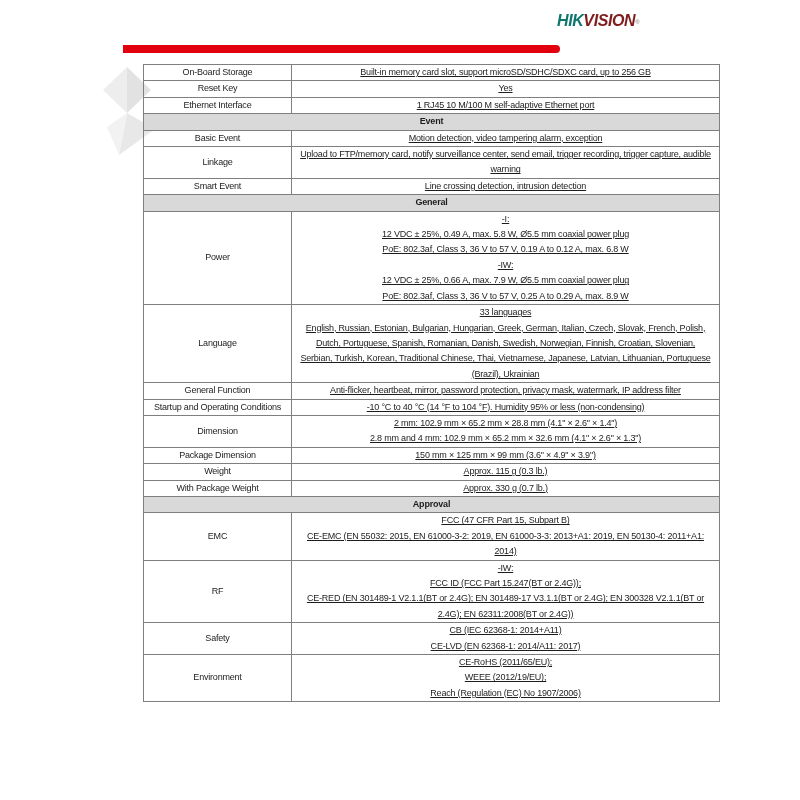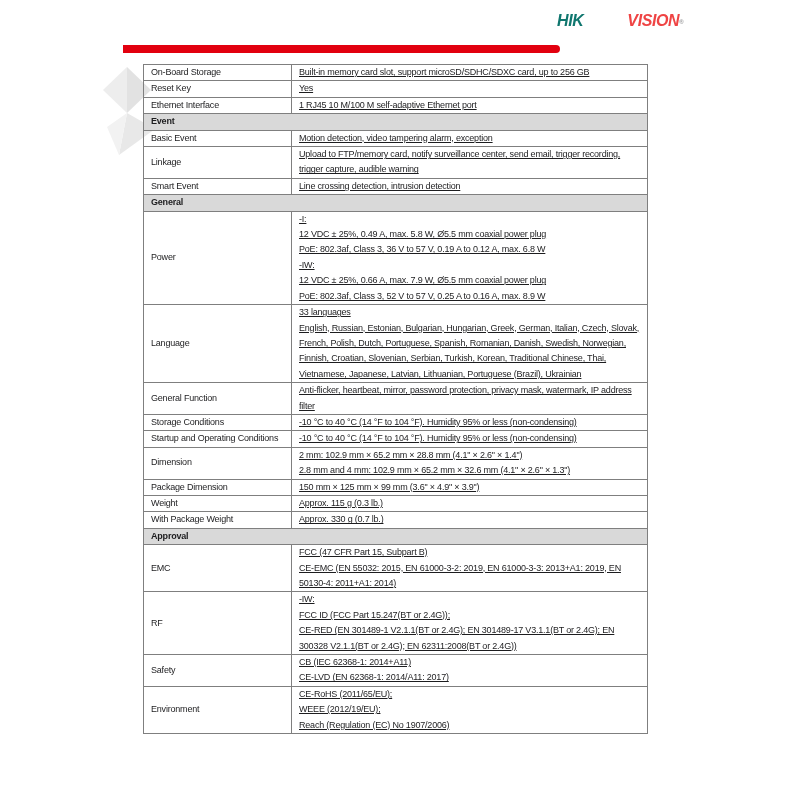--- a/index.html
+++ b/index.html
@@ -47,26 +47,27 @@
   }
   .watermark {
     position: absolute;
     left: 97px;
     top: 57px;
   }
   .spec-table {
     position: absolute;
     left: 143px;
     top: 64px;
-    width: 505px;
+    width: 577px;
     border-collapse: collapse;
     table-layout: fixed;
     font-size: 9px;
     letter-spacing: -0.2px;
     color: #1d1d1f;
+    text-align: center;
   }
   .spec-table td {
     border: 1px solid var(--border, #7f7f7f);
     padding: 0 7px;
     line-height: 15.4px;
     vertical-align: middle;
     word-wrap: break-word;
   }
   .spec-table td.label-cell {
     width: 133px;
@@ -79,21 +80,21 @@
     display: block;
     text-decoration: underline;
   }
 </style>
 </head>
 <body>
 
 <div class="page">
 
   <div class="logo">
-    <span style="color: #0f766e;">HIK</span><span style="color: #ef4444; margin-left: 44px;">VISION</span><span class="reg">®</span>
+    <span style="color: #0f766e;">HIK</span><span style="color: #7f1d1d;">VISION</span><span class="reg">®</span>
   </div>
 
   <div class="accent-bar"></div>
 
   <svg class="watermark" width="62" height="104" viewBox="0 0 62 104">
     <polygon points="6,33 30,10 30,56" fill="#ededed"></polygon>
     <polygon points="30,10 54,33 30,56" fill="#e2e2e2"></polygon>
     <polygon points="30,56 58,72 22,98" fill="#e8e8e8"></polygon>
     <polygon points="30,56 22,98 10,70" fill="#f2f2f2"></polygon>
   </svg>
@@ -143,40 +144,34 @@
           <td colspan="2">General</td>
         </tr>
         <tr>
           <td class="label-cell">Power</td>
           <td class="value-cell">
             <div class="value-line">-I:</div>
             <div class="value-line">12 VDC ± 25%, 0.49 A, max. 5.8 W, Ø5.5 mm coaxial power plug</div>
             <div class="value-line">PoE: 802.3af, Class 3, 36 V to 57 V, 0.19 A to 0.12 A, max. 6.8 W</div>
             <div class="value-line">-IW:</div>
             <div class="value-line">12 VDC ± 25%, 0.66 A, max. 7.9 W, Ø5.5 mm coaxial power plug</div>
-            <div class="value-line">PoE: 802.3af, Class 3, 52 V to 57 V, 0.25 A to 0.16 A, max. 8.9 W</div>
+            <div class="value-line">PoE: 802.3af, Class 3, 36 V to 57 V, 0.25 A to 0.29 A, max. 8.9 W</div>
           </td>
         </tr>
         <tr>
           <td class="label-cell">Language</td>
           <td class="value-cell">
             <div class="value-line">33 languages</div>
             <div class="value-line">English, Russian, Estonian, Bulgarian, Hungarian, Greek, German, Italian, Czech, Slovak, French, Polish, Dutch, Portuguese, Spanish, Romanian, Danish, Swedish, Norwegian, Finnish, Croatian, Slovenian, Serbian, Turkish, Korean, Traditional Chinese, Thai, Vietnamese, Japanese, Latvian, Lithuanian, Portuguese (Brazil), Ukrainian</div>
           </td>
         </tr>
         <tr>
           <td class="label-cell">General Function</td>
           <td class="value-cell">
             <div class="value-line">Anti-flicker, heartbeat, mirror, password protection, privacy mask, watermark, IP address filter</div>
-          </td>
-        </tr>
-        <tr>
-          <td class="label-cell">Storage Conditions</td>
-          <td class="value-cell">
-            <div class="value-line">-10 °C to 40 °C (14 °F to 104 °F). Humidity 95% or less (non-condensing)</div>
           </td>
         </tr>
         <tr>
           <td class="label-cell">Startup and Operating Conditions</td>
           <td class="value-cell">
             <div class="value-line">-10 °C to 40 °C (14 °F to 104 °F). Humidity 95% or less (non-condensing)</div>
           </td>
         </tr>
         <tr>
           <td class="label-cell">Dimension</td>

